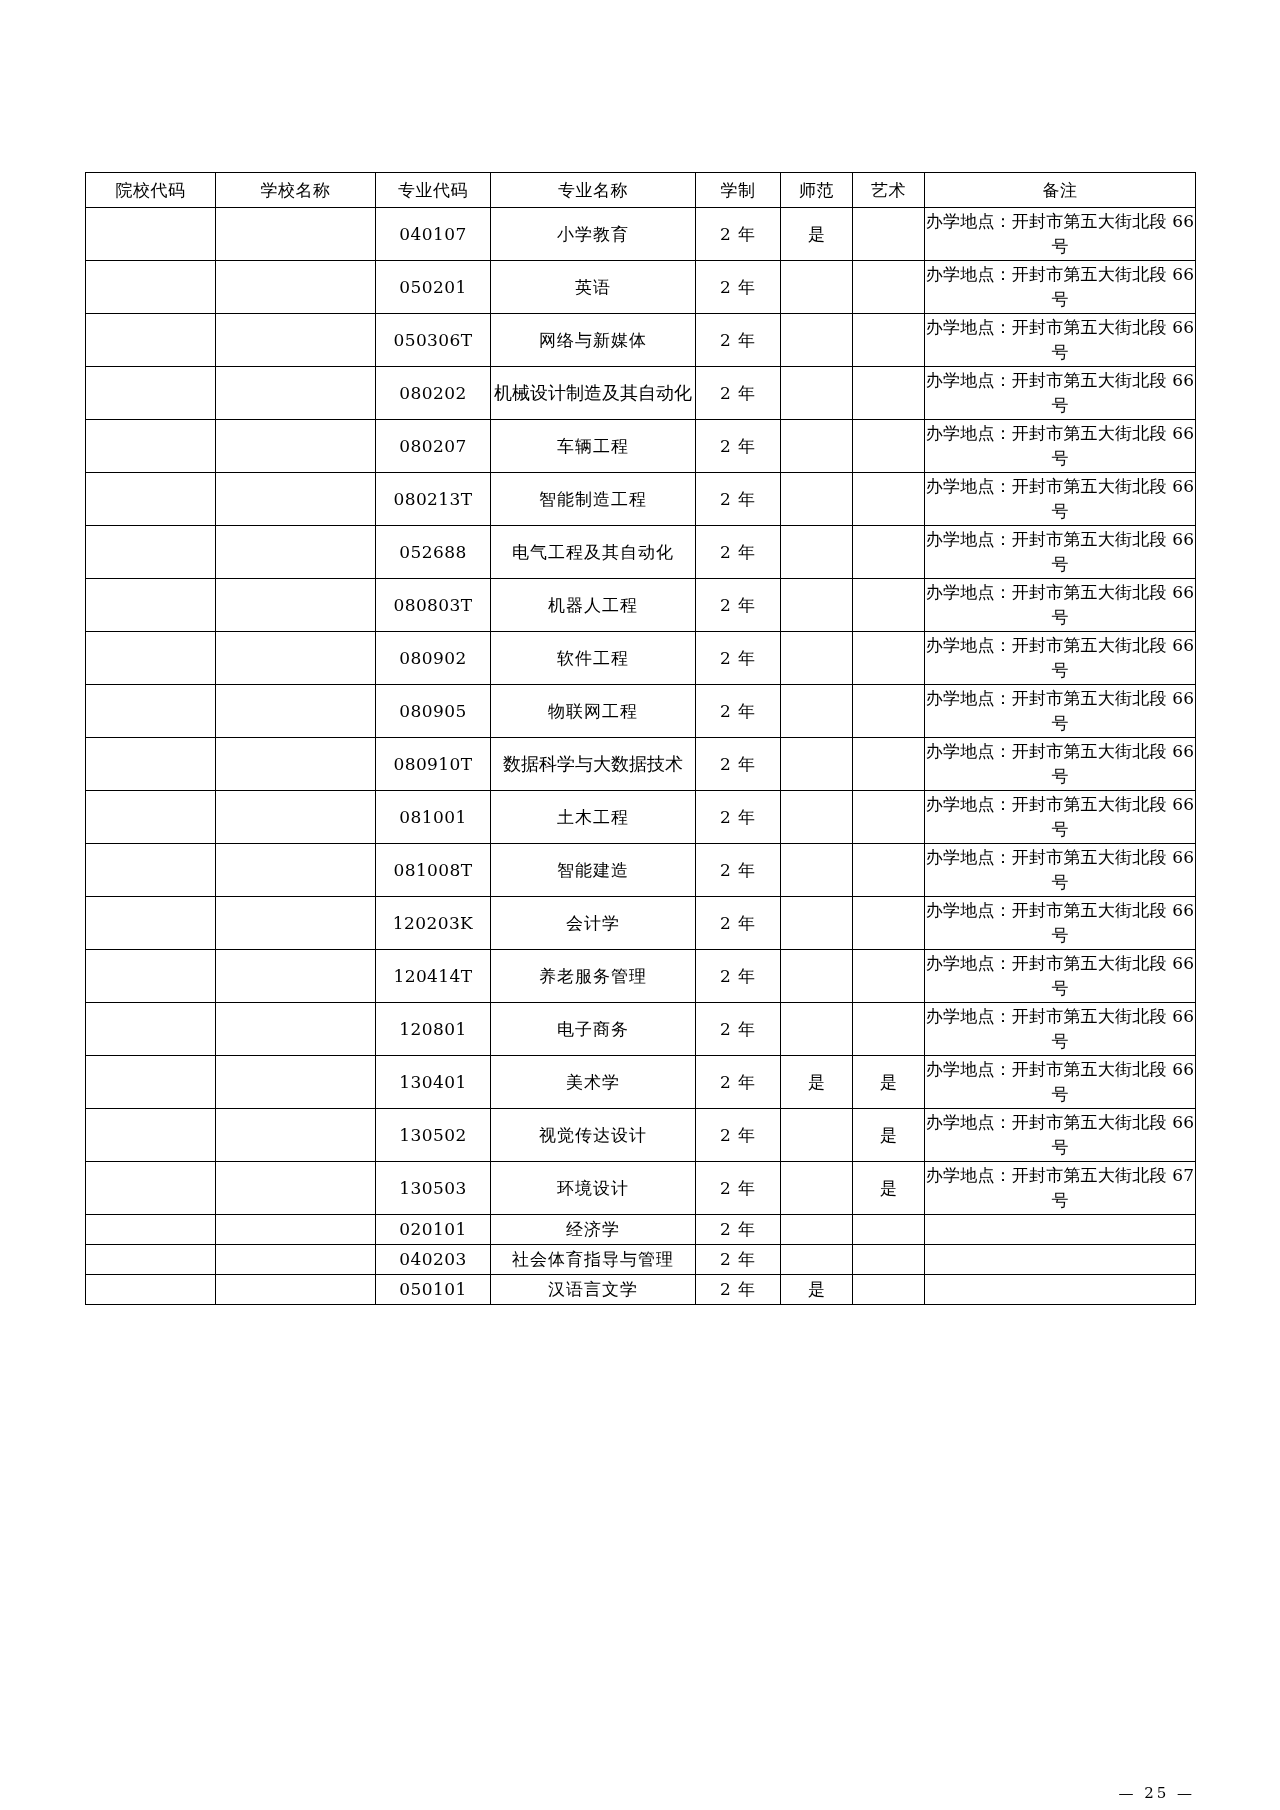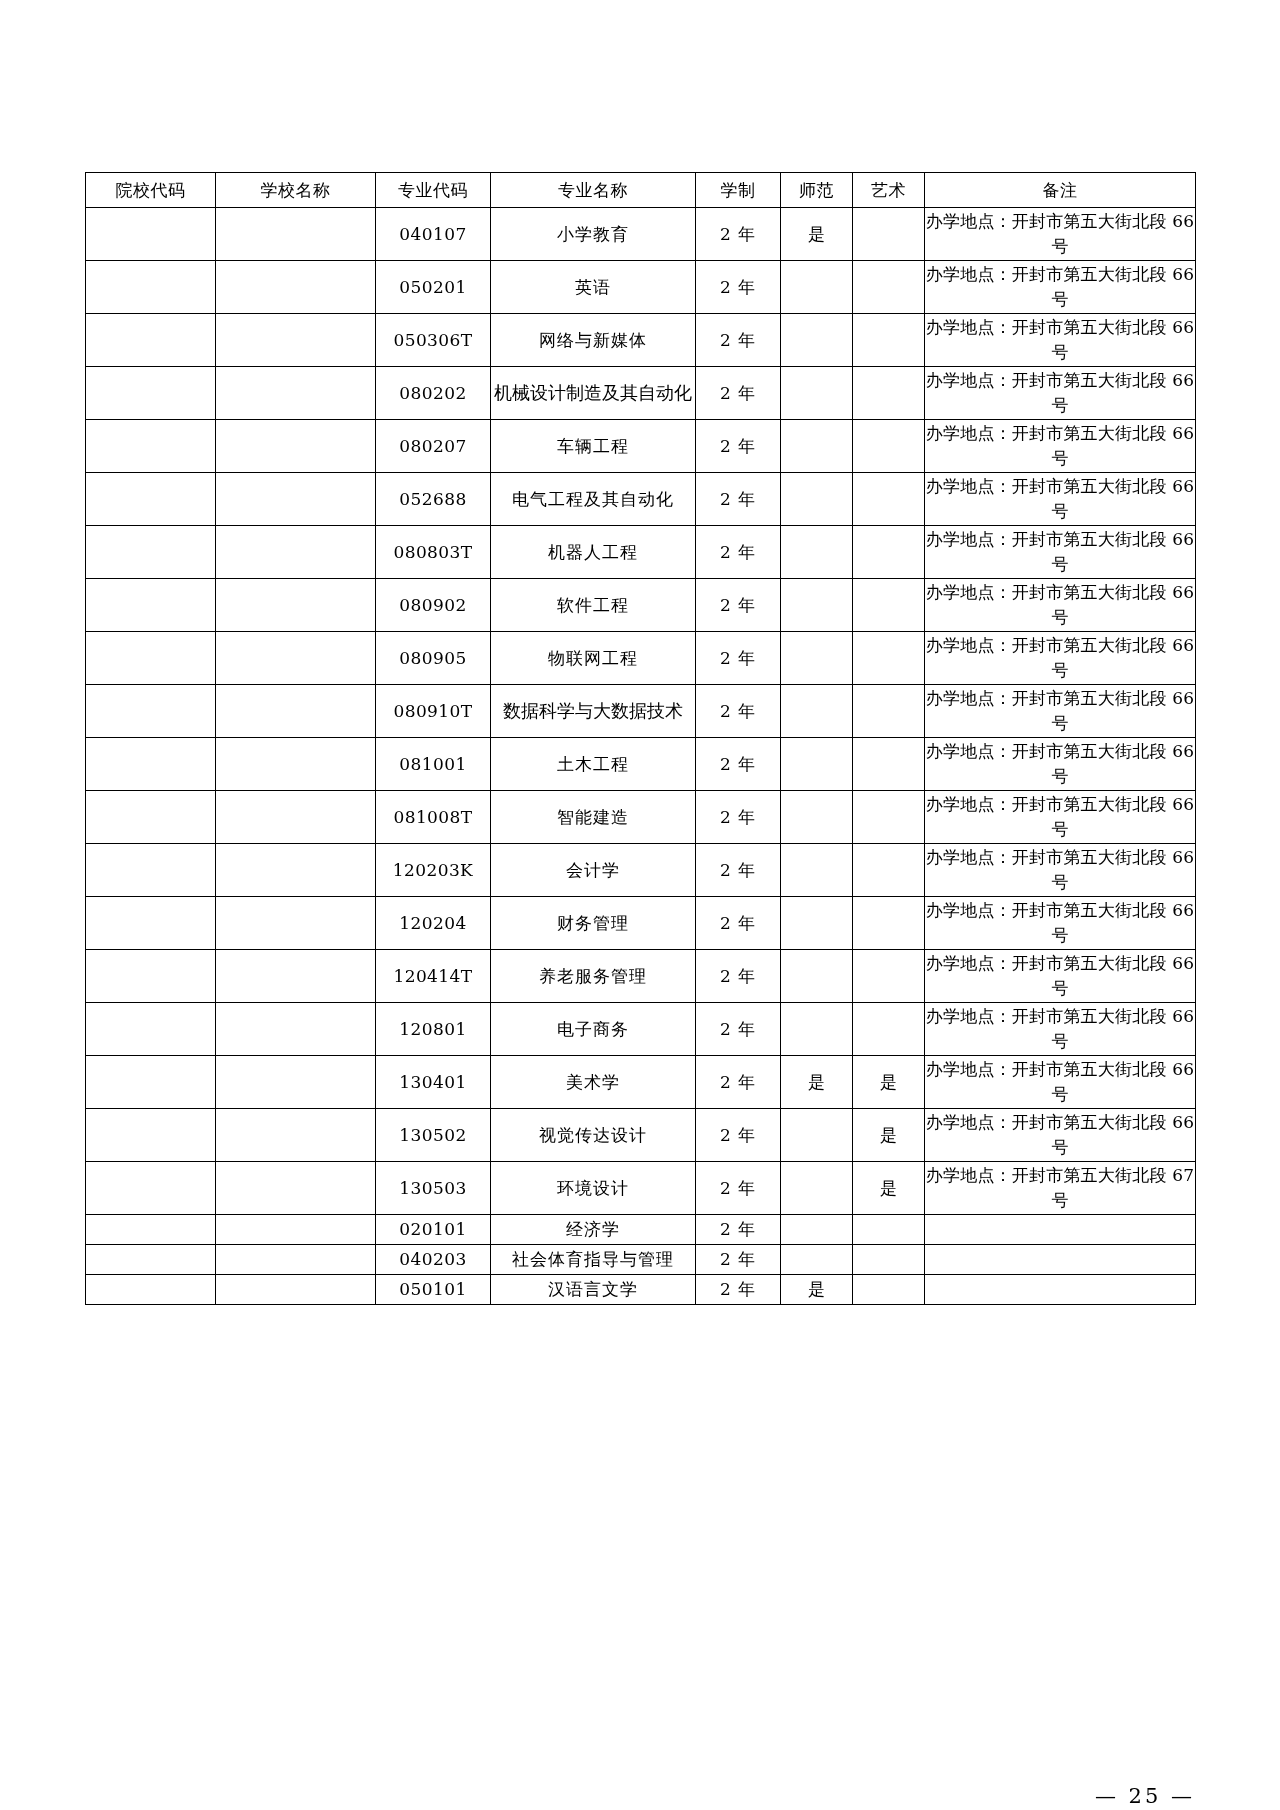--- a/index.html
+++ b/index.html
@@ -86,21 +86,21 @@
   tr.tall td { height: 52px; }
   tr.short td { height: 29px; }
 
   .page-number {
     position: absolute;
     left: 0;
     top: 1612px;
     width: 1110px;
     text-align: right;
     padding-right: 0px;
-    font-size: 21px;
+    font-size: 15px;
     letter-spacing: 3px;
     font-family: "DejaVu Serif", serif;
   }
 </style>
 </head>
 <body>
 
 <div class="page">
 
   <div class="table-wrap">
@@ -175,20 +175,30 @@
             <td class="major-code">080207</td>
             <td class="major-name">车辆工程</td>
             <td class="years">2 年</td>
             <td class="flag"></td>
             <td class="flag"></td>
             <td class="remark">办学地点：开封市第五大街北段 66 号</td>
           </tr>
           <tr class="tall">
             <td class="school-code"></td>
             <td class="school-name"></td>
+            <td class="major-code">080213T</td>
+            <td class="major-name">智能制造工程</td>
+            <td class="years">2 年</td>
+            <td class="flag"></td>
+            <td class="flag"></td>
+            <td class="remark">办学地点：开封市第五大街北段 66 号</td>
+          </tr>
+          <tr class="tall">
+            <td class="school-code"></td>
+            <td class="school-name"></td>
             <td class="major-code">052688</td>
             <td class="major-name wrap">电气工程及其自动化</td>
             <td class="years">2 年</td>
             <td class="flag"></td>
             <td class="flag"></td>
             <td class="remark">办学地点：开封市第五大街北段 66 号</td>
           </tr>
           <tr class="tall">
             <td class="school-code"></td>
             <td class="school-name"></td>
@@ -247,30 +257,20 @@
             <td class="years">2 年</td>
             <td class="flag"></td>
             <td class="flag"></td>
             <td class="remark">办学地点：开封市第五大街北段 66 号</td>
           </tr>
           <tr class="tall">
             <td class="school-code"></td>
             <td class="school-name"></td>
             <td class="major-code">120203K</td>
             <td class="major-name">会计学</td>
-            <td class="years">2 年</td>
-            <td class="flag"></td>
-            <td class="flag"></td>
-            <td class="remark">办学地点：开封市第五大街北段 66 号</td>
-          </tr>
-          <tr class="tall">
-            <td class="school-code"></td>
-            <td class="school-name"></td>
-            <td class="major-code">120204</td>
-            <td class="major-name">财务管理</td>
             <td class="years">2 年</td>
             <td class="flag"></td>
             <td class="flag"></td>
             <td class="remark">办学地点：开封市第五大街北段 66 号</td>
           </tr>
           <tr class="tall">
             <td class="school-code"></td>
             <td class="school-name"></td>
             <td class="major-code">120414T</td>
             <td class="major-name">养老服务管理</td>

